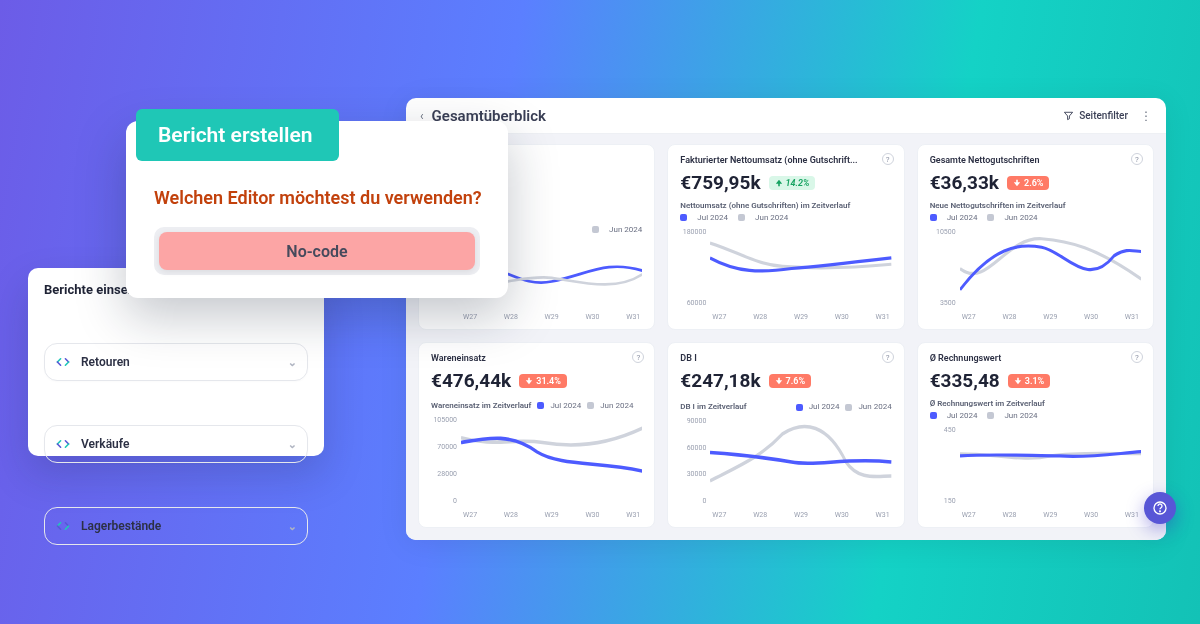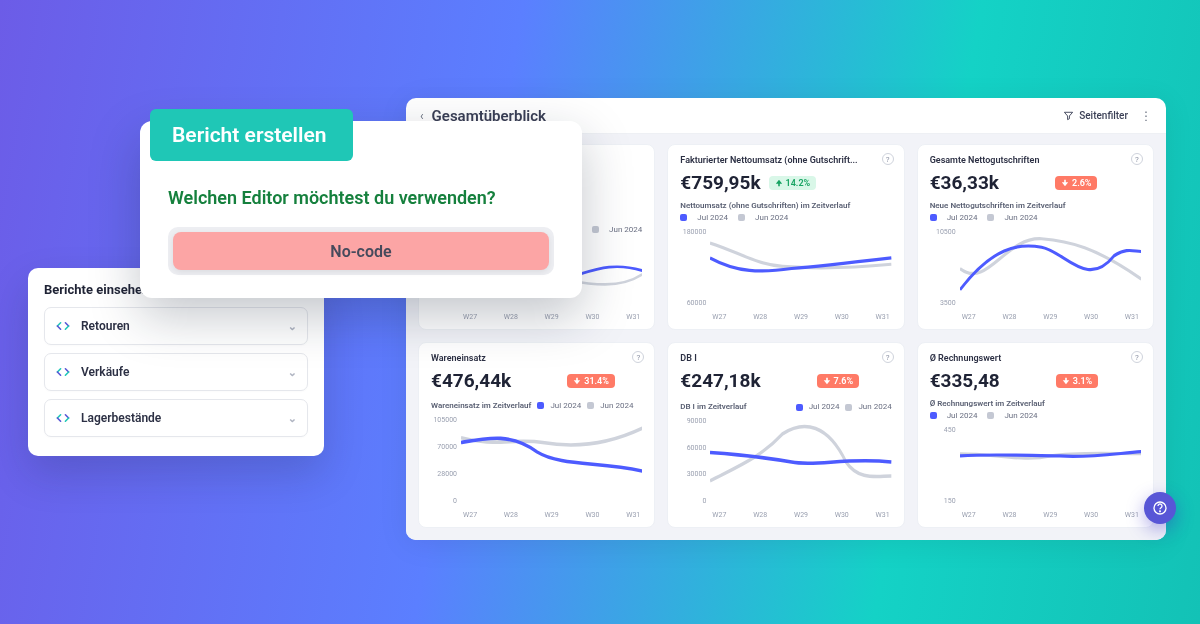--- a/index.html
+++ b/index.html
@@ -61,71 +61,71 @@
   .card .help {
     position:absolute; top:8px; right:10px; width:12px; height:12px;
     border:1px solid #cfd3dc; border-radius:50%; font-size:8px; line-height:11px; text-align:center; color:#8a90a2;
   }
   .card .valueRow { display:flex; align-items:center; gap:8px; margin-top:6px; }
   .card .value { font-size:19px; font-weight:700; color:#1f2335; }
   .badge {
     font-size:9px; font-weight:600; border-radius:4px; padding:2px 6px;
     display:inline-flex; align-items:center; gap:3px;
   }
-  .badge.up { background:#d9f7e8; color:#16a361; }
-  .badge.down { background:#ff7a66; color:#fff;margin-left:48px; }
+  .badge.up { background:#d9f7e8; color:#16a361;font-style:italic; }
+  .badge.down { background:#ff7a66; color:#fff; }
   .card .subtitle { font-size:8px; color:#5a6073; margin-top:7px; font-weight:600; }
   .legend { display:flex; gap:10px; font-size:8px; color:#6a6f82; align-items:center; margin-top:3px; }
   .legend .dot { width:7px; height:7px; border-radius:2px; display:inline-block; }
   .legend .d1 { background:#4d5bff; }
   .legend .d2 { background:#c4c8d3; }
   .chart-wrap { flex:1; display:flex; margin-top:4px; }
   .y-ticks { display:flex; flex-direction:column; justify-content:space-between; font-size:7px; color:#9aa0b0; padding:2px 4px 14px 0; text-align:right; min-width:30px; }
   .chart-area { flex:1; display:flex; flex-direction:column; }
   .chart-svg { flex:1; }
   .x-ticks { display:flex; justify-content:space-between; font-size:7px; color:#9aa0b0; margin-top:2px; padding:0 2px; }
 
   
   .create-dialog {
-    position:absolute; left:126px; top:121px; width:442px; height:177px;
+    position:absolute; left:126px; top:121px; width:382px; height:177px;
     background:#fff; border-radius:12px;
     box-shadow: 0 18px 50px rgba(20,30,50,0.25);
-    margin-left: 14px;
   }
   .create-banner {
     position:absolute; left:10px; top:-12px; padding:14px 26px 14px 22px;
     background:#1FC7B6; color:#fff; font-size:21px; font-weight:600;
     border-radius:6px;
   }
   .create-q {
-    position:absolute; left:28px; top:66px; font-size:18px; font-weight:600; color:#15803d;
+    position:absolute; left:28px; top:66px; font-size:18px; font-weight:600; color:#c2410c;
   }
   .editor-toggle {
     position:absolute; left:28px; right:28px; top:106px; height:48px;
     background:#edeef2; border-radius:10px; padding:5px; display:flex;
   }
   .editor-toggle .opt {
     flex:1; display:flex; align-items:center; justify-content:center;
     font-size:16px; font-weight:600; color:#464a5c; border-radius:8px; cursor:pointer;
   }
   .editor-toggle .opt.active { background:#fca5a5; box-shadow:0 2px 6px rgba(0,0,0,0.08); }
 
   
   .reports-panel {
     position:absolute; left:28px; top:268px; width:296px; height:188px;
     background:#fff; border-radius:10px; padding:14px 16px 16px 16px;
     box-shadow: 0 18px 40px rgba(20,30,50,0.18);
   }
   .reports-panel .rtitle { font-size:13px; font-weight:700; color:#1f2335; margin-bottom:10px; }
   .rlist { display:flex; flex-direction:column; gap:8px; }
   .ritem {
-    border:1px solid #e5e7ec; border-radius:7px; height:38px;
+    border:1px solid #e5e7ec; border-radius:13px; height:38px;
     display:flex; align-items:center; padding:0 10px 0 10px;
     font-size:12px; font-weight:600; color:#2c3044; cursor:pointer;
     box-shadow: 0 1px 2px rgba(0,0,0,0.02);
+    margin-top: 36px;
   }
   .rlogo { width:16px; height:16px; margin-right:10px; display:flex; align-items:center; justify-content:center; }
   .rchev { margin-left:auto; color:#b0b5c2; font-size:11px; }
 
   
   .fab {
     position:absolute; right:24px; bottom:100px; width:32px; height:32px;
     background:#5856D6; border-radius:50%; box-shadow:0 6px 18px rgba(60,50,200,.4);
     display:flex; align-items:center; justify-content:center; color:#fff;
   }

